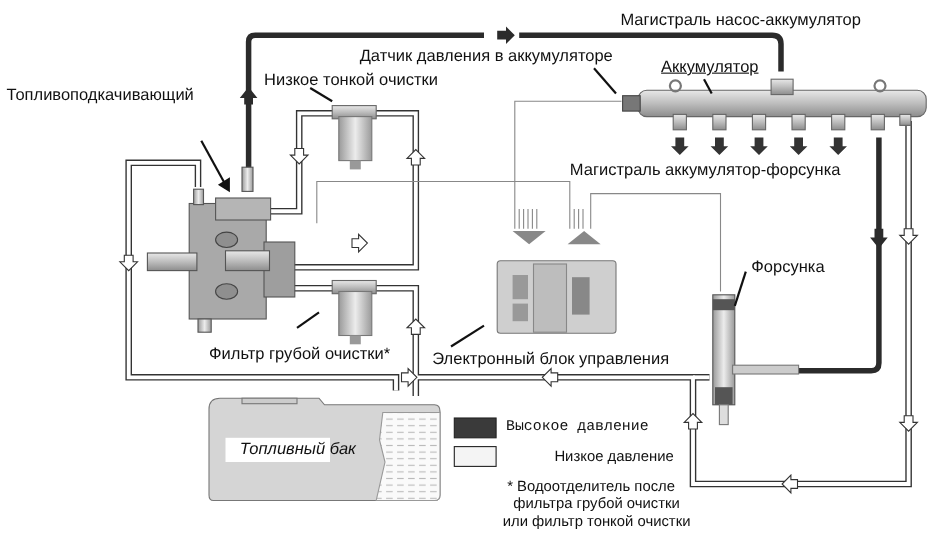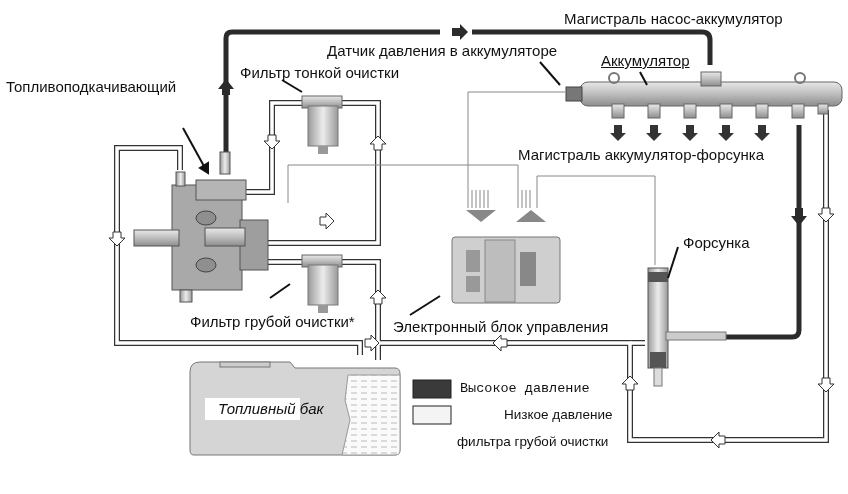--- a/index.html
+++ b/index.html
@@ -166,27 +166,29 @@
     <line x1="640" y1="72" x2="647" y2="85"></line>
     <line x1="270" y1="298" x2="290" y2="284"></line>
     <line x1="410" y1="315" x2="440" y2="296"></line>
     <line x1="678" y1="247" x2="668" y2="278"></line>
   </g>
 </svg>
 
 <div class="lbl" style="left:6px;top:78px;">
   <div>Топливоподкачивающий</div>
 </div>
-<div class="lbl" style="left:240px;top:64px;">Фильтр тонкой очистки</div>
+<div class="lbl" style="left:240px;top:64px;">Низкое тонкой очистки</div>
 <div class="lbl" style="left:564px;top:10px;">Магистраль насос-аккумулятор</div>
 <div class="lbl" style="left:327px;top:42px;">Датчик давления в аккумуляторе</div>
 <div class="lbl" style="left:601px;top:52px;text-decoration:underline;">Аккумулятор</div>
 <div class="lbl" style="left:518px;top:146px;">Магистраль аккумулятор-форсунка</div>
 <div class="lbl" style="left:683px;top:234px;">Форсунка</div>
 <div class="lbl" style="left:190px;top:313px;">Фильтр грубой очистки*</div>
 <div class="lbl" style="left:393px;top:318px;">Электронный блок управления</div>
 <div class="lbl" style="left:218px;top:400px;font-style:italic;">Топливный бак</div>
 
 <div class="lbl small" style="left:460px;top:381px;font-family:Liberation Mono, monospace;">Высокое давление</div>
 <div class="lbl small" style="left:460px;top:407px;margin-left:44px;">Низкое давление</div>
 <div class="lbl small" style="left:447px;top:434px;">
+  <div>* Водоотделитель после</div>
   <div style="padding-left:10px">фильтра грубой очистки</div>
+  <div style="padding-left:10px">или фильтр тонкой очистки</div>
 </div>
 
 </body></html>

